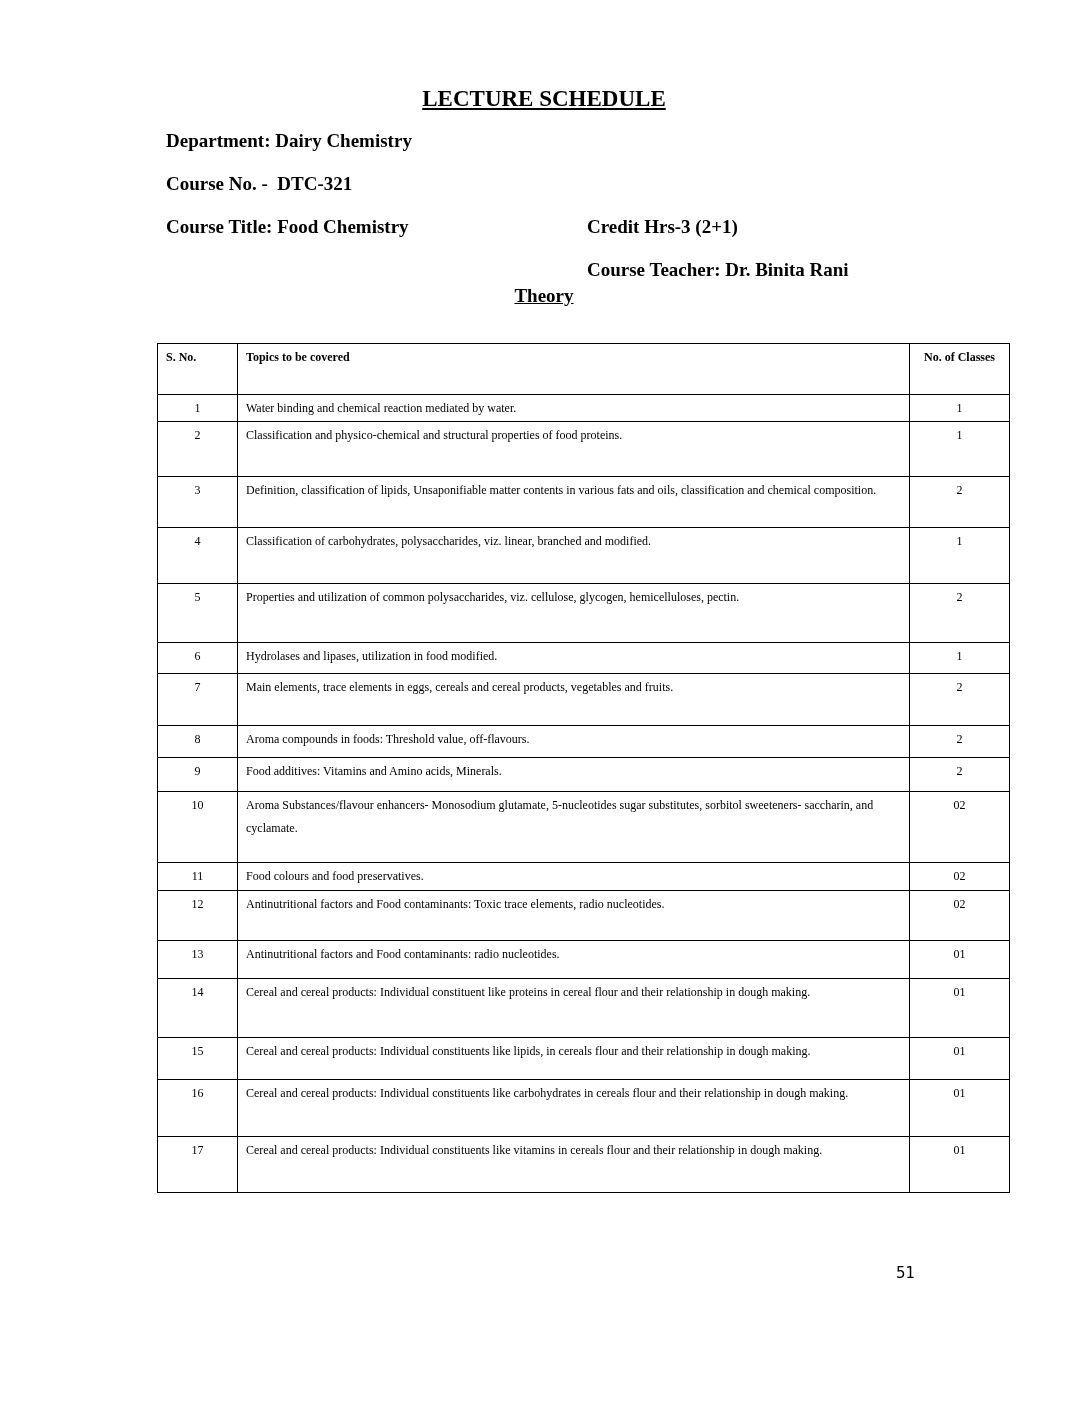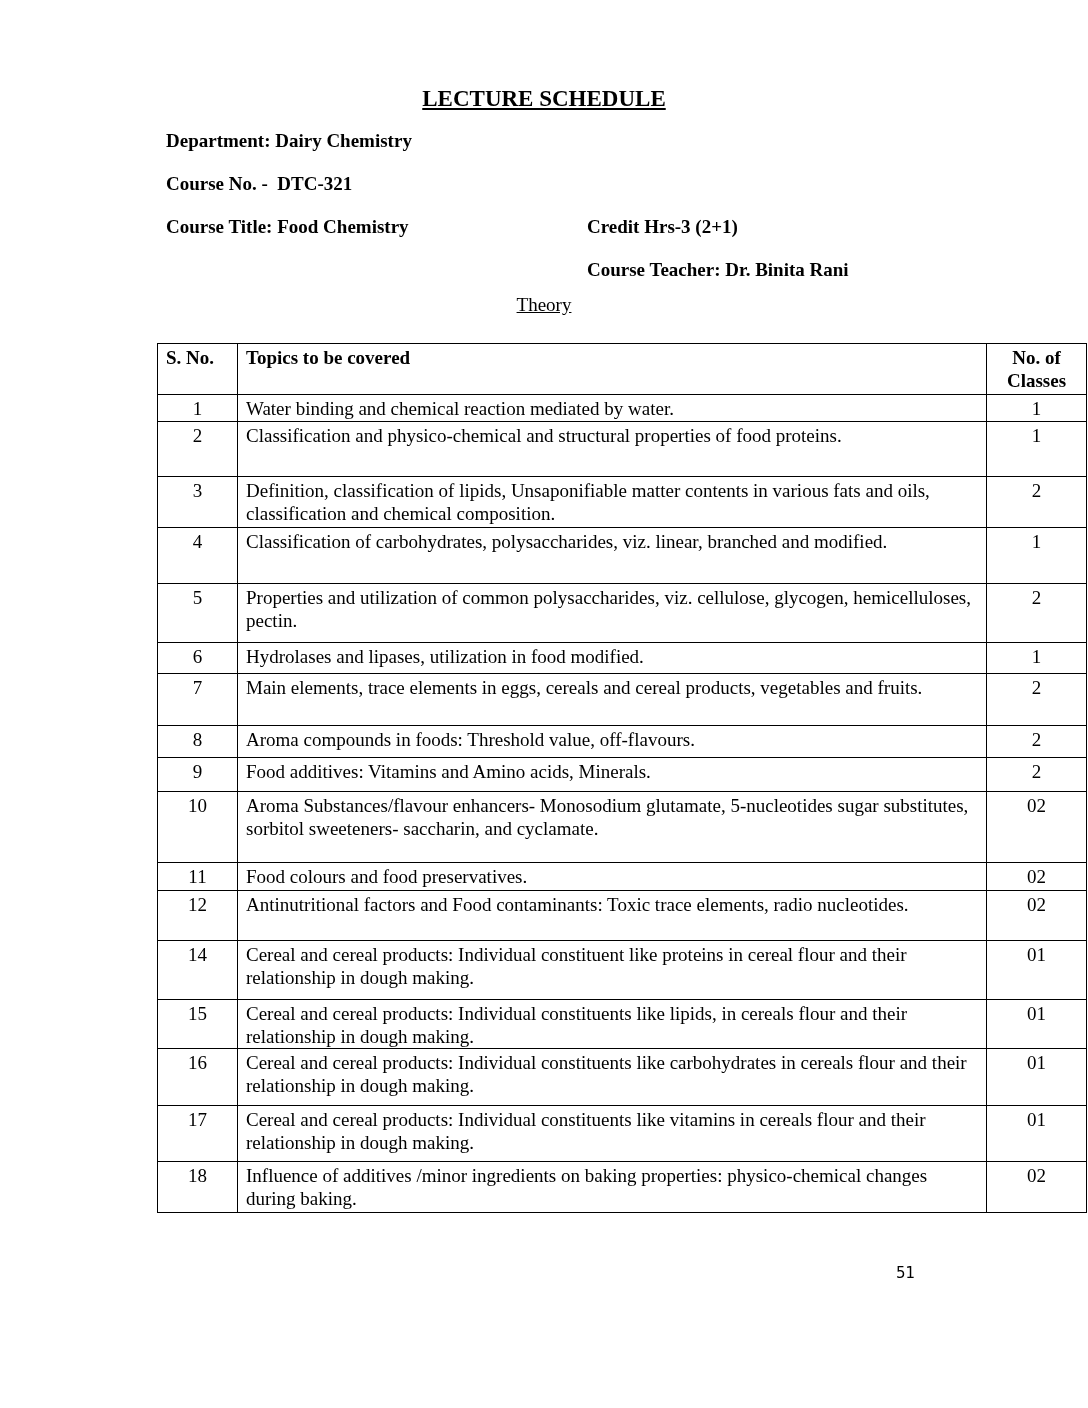--- a/index.html
+++ b/index.html
@@ -1,24 +1,24 @@
 <!DOCTYPE html>
 <html><head>
 <meta charset="utf-8">
 <style>
   html, body { margin:0; padding:0; background:#ffffff; }
   body { width:1088px; height:1408px; position:relative; overflow:hidden;
          font-family:"Liberation Serif", "DejaVu Serif", serif; color:#000; }
   .title { position:absolute; top:86px; left:0; width:1088px; text-align:center;
            font-weight:bold; font-size:23px; text-decoration:underline; }
   .meta { position:absolute; font-weight:bold; font-size:19px; white-space:pre; }
-  .subtitle { position:absolute; top:294px; left:0; width:1088px; text-align:center;
-              font-weight:normal; font-size:19px; text-decoration:underline; }
-  table { position:absolute; left:157px; top:343px; width:930px; border-collapse:collapse;
-          table-layout:fixed; font-size:19px;padding-left:40px; }
+  .subtitle { position:absolute; top:285px; left:0; width:1088px; text-align:center;
+              font-weight:bold; font-size:19px; text-decoration:underline; }
+  table { position:absolute; left:157px; top:343px; width:853px; border-collapse:collapse;
+          table-layout:fixed; font-size:12px;padding-left:40px; }
   td, th { border:1.5px solid #000; vertical-align:top; padding:2px 8px 0 8px; line-height:23px; }
   th { font-weight:bold; text-align:left; }
   col.c1 { width:80px; } col.c3 { width:100px; }
   .center { text-align:center; }
   .pageno { position:absolute; top:1264px; left:896px; font-family:"DejaVu Sans", sans-serif; font-size:15px; }
 </style>
 </head>
 <body>
 
 <div class="title">LECTURE SCHEDULE</div>
@@ -96,41 +96,41 @@
       <tr style="height: 28px;">
         <td class="center">11</td>
         <td>Food colours and food preservatives.</td>
         <td class="center">02</td>
       </tr>
       <tr style="height: 50px;">
         <td class="center">12</td>
         <td>Antinutritional factors and Food contaminants: Toxic trace elements, radio nucleotides.</td>
         <td class="center">02</td>
       </tr>
+      <tr style="height: 38px;">
+        <td class="center">13</td>
+        <td>Antinutritional factors and Food contaminants: radio nucleotides.</td>
+        <td class="center">01</td>
+      </tr>
       <tr style="height: 59px;">
         <td class="center">14</td>
         <td>Cereal and cereal products:  Individual constituent like proteins in cereal flour and their relationship in dough making.</td>
         <td class="center">01</td>
       </tr>
       <tr style="height: 42px;">
         <td class="center">15</td>
         <td>Cereal and cereal products:  Individual constituents like  lipids, in cereals flour and their relationship in dough making.</td>
         <td class="center">01</td>
       </tr>
       <tr style="height: 57px; margin-top: 25px;">
         <td class="center">16</td>
         <td>Cereal and cereal products:  Individual constituents like carbohydrates in cereals flour and their relationship in dough making.</td>
         <td class="center">01</td>
       </tr>
       <tr style="height: 56px;">
         <td class="center">17</td>
         <td>Cereal and cereal products:  Individual constituents like vitamins in cereals flour and their relationship in dough making.</td>
         <td class="center">01</td>
       </tr>
-      <tr style="height: 51px;">
-        <td class="center">18</td>
-        <td>Influence of additives /minor ingredients on baking properties: physico-chemical changes during baking.</td>
-        <td class="center">02</td>
-      </tr>
     </tbody>
 </table>
 
 <div class="pageno">51</div>
 
 </body></html>

